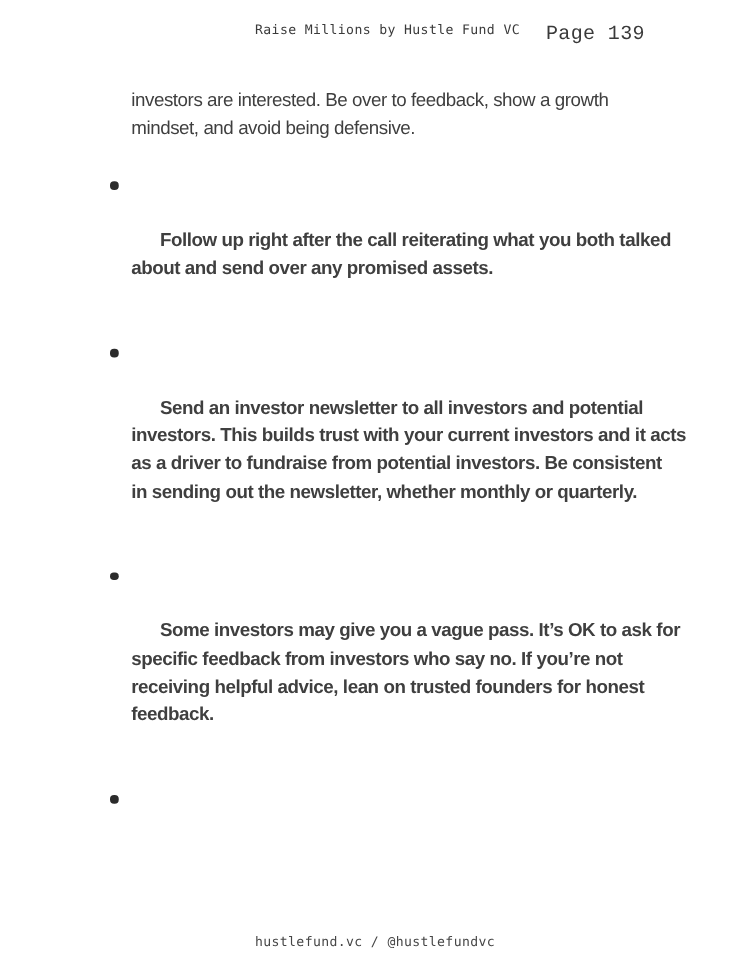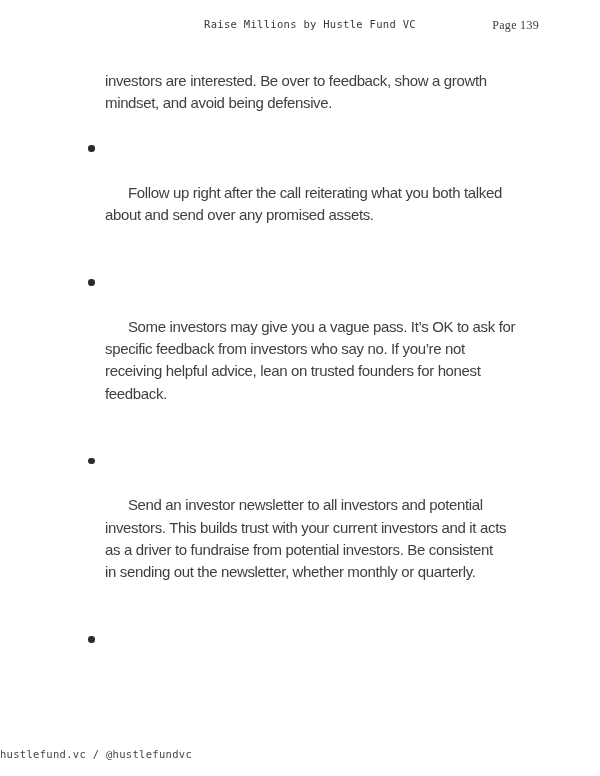--- a/index.html
+++ b/index.html
@@ -31,23 +31,23 @@
     transform: translateX(-50%);
     font-family: "DejaVu Sans Mono", "Liberation Mono", monospace;
     font-size: 10.5px;
     letter-spacing: 0.3px;
     color: var(--header-color, #3a3a3a);
     white-space: nowrap;
   }
   .page-number {
     position: absolute;
     top: 18px;
-    right: 61px;
-    font-family: Liberation Serif, serif;
-    font-size: 12px;
+    right: 84px;
+    font-family: Liberation Mono, monospace;
+    font-size: 16px;
     letter-spacing: 0.3px;
     color: var(--header-color, #3a3a3a);
     white-space: nowrap;
   }
 
   
   .content {
     position: absolute;
     top: 70px;
     left: 105px;
@@ -56,38 +56,39 @@
     font-size: 15px;
     line-height: 22.3px;
     letter-spacing: -0.35px;
   }
   .para {
     white-space: pre;          
     margin: 0 0 22.5px 0;
   }
   .bullet-item {
     position: relative;
+    font-weight: bold;
   }
   .bullet-dot {
     position: absolute;
     left: -17px;
     top: 8px;
     width: 6.5px;
     height: 6.5px;
     border-radius: 50%;
     background: var(--bullet-color, #2b2b2b);
   }
 
   
   .footer {
     position: absolute;
     top: 744px;
     left: 0;
     width: 100%;
-    text-align: left;
+    text-align: center;
   }
   .footer-text {
     font-family: "DejaVu Sans Mono", "Liberation Mono", monospace;
     font-size: 10.5px;
     letter-spacing: 0.3px;
     color: var(--footer-color, #464646);
     white-space: nowrap;
   }
 </style>
 </head>
@@ -107,32 +108,32 @@
 
     <div class="para bullet-item">
       <span class="bullet-dot"></span>
       <span>Follow up right after the call reiterating what you both talked
 about and send over any promised assets.</span>
     </div>
 
 
     <div class="para bullet-item">
       <span class="bullet-dot"></span>
+      <span>Send an investor newsletter to all investors and potential
+investors. This builds trust with your current investors and it acts
+as a driver to fundraise from potential investors. Be consistent
+in sending out the newsletter, whether monthly or quarterly.</span>
+    </div>
+
+    <div class="para bullet-item">
+      <span class="bullet-dot"></span>
       <span>Some investors may give you a vague pass. It’s OK to ask for
 specific feedback from investors who say no. If you’re not
 receiving helpful advice, lean on trusted founders for honest
 feedback.</span>
-    </div>
-
-    <div class="para bullet-item">
-      <span class="bullet-dot"></span>
-      <span>Send an investor newsletter to all investors and potential
-investors. This builds trust with your current investors and it acts
-as a driver to fundraise from potential investors. Be consistent
-in sending out the newsletter, whether monthly or quarterly.</span>
     </div>
 
     <div class="para bullet-item">
       <span class="bullet-dot"></span>
       
     </div>
 
   </div>
 
   <div class="footer">

